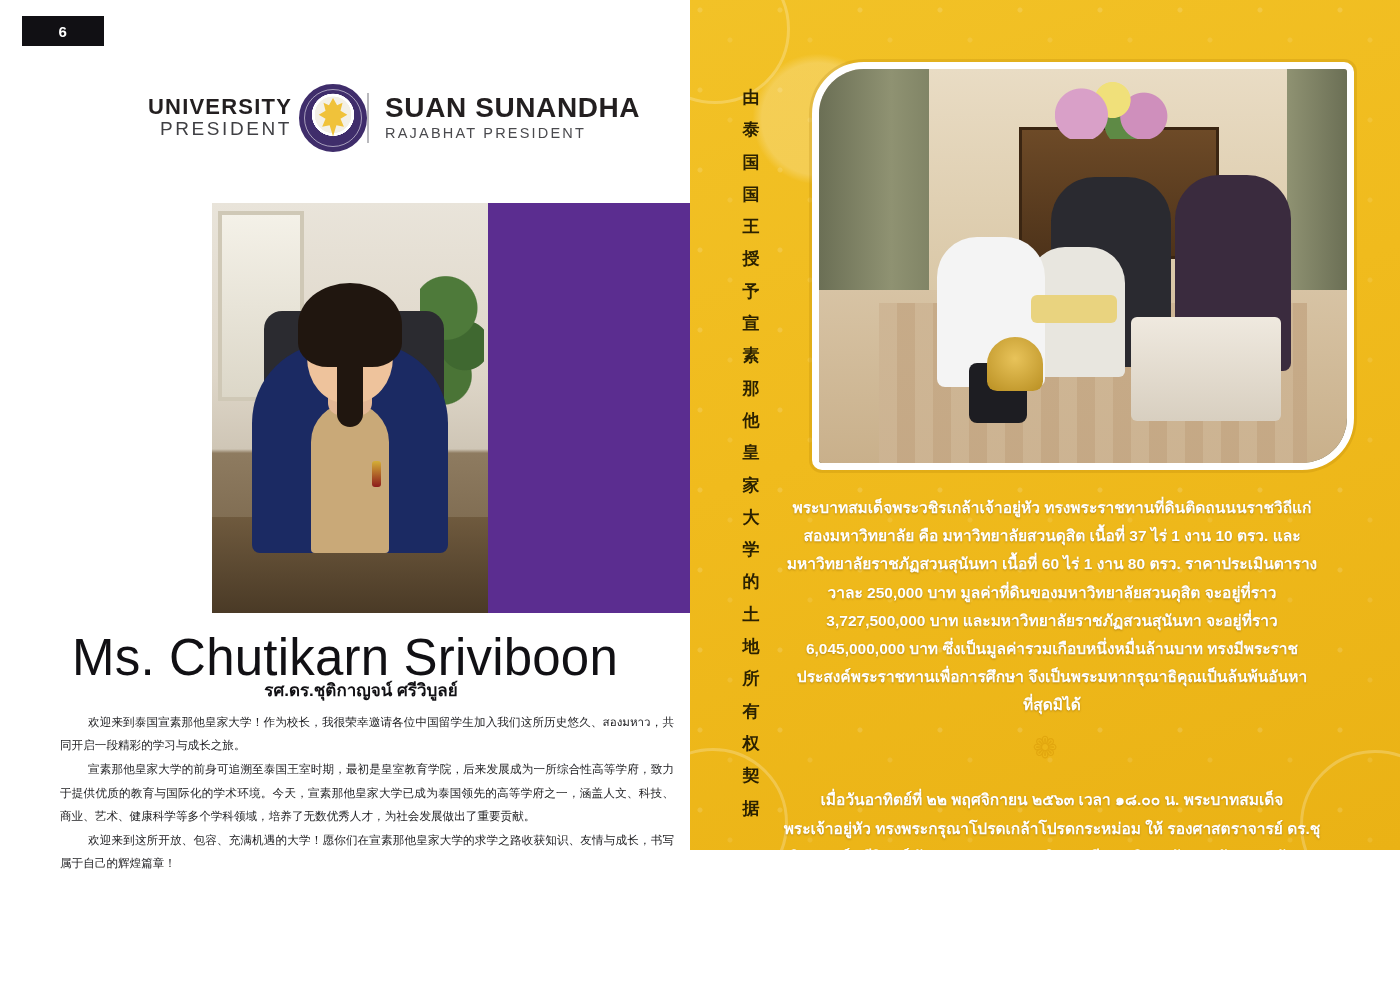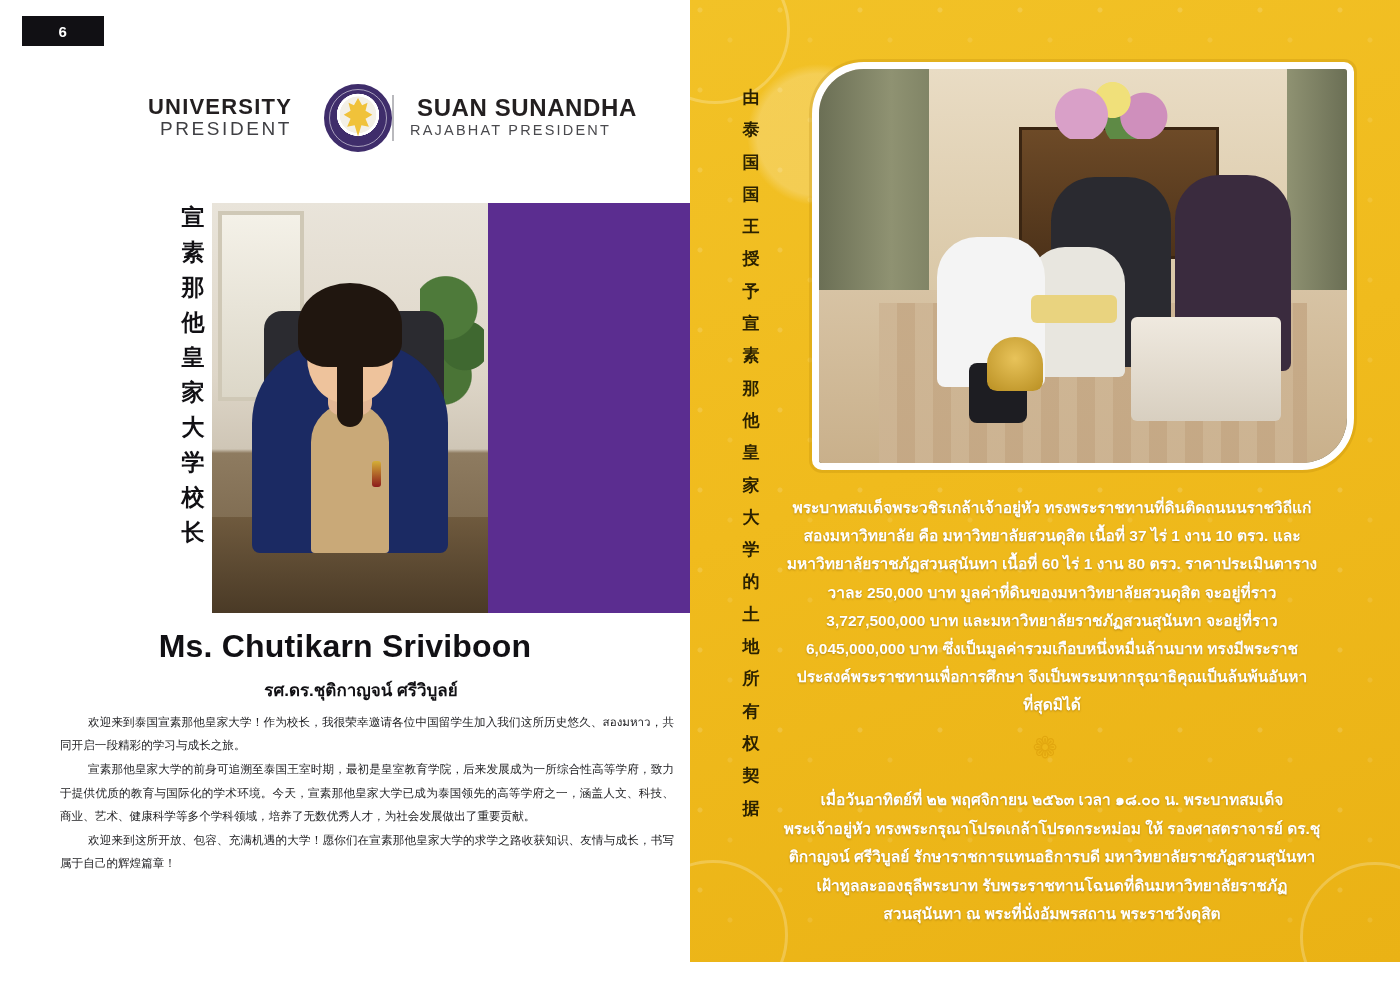--- a/index.html
+++ b/index.html
@@ -25,21 +25,21 @@
     color: #ffffff;
     display: flex; align-items: center; justify-content: center;
     font-size: 15px; font-weight: bold;
     letter-spacing: .5px;
   }
 
   .brand-row {
     position: absolute; top: 84px; left: 148px;
     display: flex; align-items: center; gap: 0px;
   }
-  .brand-left { text-align: right; padding-right: 32px; }
+  .brand-left { text-align: right; padding-right: 7px; }
   .brand-left .b1 {
     font-size: 22px; font-weight: bold; letter-spacing: 1.2px; color: #231f20;
     line-height: 1.05;
   }
   .brand-left .b2 {
     font-size: 19px; letter-spacing: 2.6px; color: #3f3f43; line-height: 1.2;
   }
   .seal {
     width: 68px; height: 68px; border-radius: 50%;
     background: radial-gradient(circle at 50% 45%, #f3f0e6 0 38%, #ffffff 39% 44%, #3f2d6b 45% 100%);
@@ -56,21 +56,21 @@
     background: #f0c23a;
     clip-path: polygon(50% 0%, 62% 18%, 78% 12%, 72% 32%, 92% 42%, 72% 52%, 82% 72%, 60% 68%, 50% 96%, 40% 68%, 18% 72%, 28% 52%, 8% 42%, 28% 32%, 22% 12%, 38% 18%);
   }
   .seal .ring-text {
     position: absolute; inset: 3px;
     border-radius: 50%;
     border: 1px solid rgba(255,255,255,.55);
   }
   .brand-right { padding-left: 16px; border-left: 2px solid #b9b9bd; }
   .brand-right .b3 {
-    font-size: 24px; font-weight: bold; letter-spacing: .6px; color: #231f20; line-height: 1.05; margin-left: 7px;
+    font-size: 28px; font-weight: bold; letter-spacing: .6px; color: #231f20; line-height: 1.05;
   }
   .brand-right .b4 {
     font-size: 14.5px; letter-spacing: 2.2px; color: #4a4a4e; line-height: 1.4;
   }
 
   .purple-block {
     position: absolute; left: 212px; top: 203px;
     width: 486px; height: 410px;
     background: #5b2d90;
   }
@@ -145,42 +145,42 @@
     width: 34px;
     font-size: 23px; font-weight: bold; color: #111014;
     line-height: 1.52;
     text-align: center;
     letter-spacing: 0px;
   }
 
   .name-en {
     position: absolute; left: 0; right: 0; top: 628px;
     text-align: center;
-    font-size: 32px; font-weight: bold; color: #111014;
+    font-size: 51px; font-weight: normal; color: #111014;
     letter-spacing: .2px;
   }
   .name-th {
     position: absolute; left: 0; right: 0; top: 676px;
     text-align: center;
     font-size: 17px; font-weight: bold; color: #111014; margin-left: 32px;
   }
 
   .body-copy {
     position: absolute; left: 60px; top: 710px; width: 614px;
     color: #1d1d20;
     font-size: 11.6px;
     line-height: 2.0;
     text-align: justify;
   }
   .body-copy p { text-indent: 28px; margin-bottom: 1px; }
 
   
   .right-page {
     position: relative;
-    width: 710px; height: 962px;
+    width: 710px; height: 850px;
     flex: 0 0 710px;
     background:
       radial-gradient(circle at 18% 14%, rgba(255,255,255,.22) 0 6%, transparent 7%),
       linear-gradient(160deg,#f2c227 0%, #f0bb1d 45%, #eab215 100%);
     overflow: hidden;
   }
   .rp-pattern {
     position: absolute; inset: 0;
     opacity: .22;
     background-image:
@@ -308,21 +308,20 @@
       <div class="p-desk"></div>
       <div class="p-body"></div>
       <div class="p-shirt"></div>
       <div class="p-neck"></div>
       <div class="p-head"></div>
       <div class="p-hair"></div>
       <div class="p-hair2"></div>
       <div class="p-pin"></div>
     </div>
 
-    <div class="cn-vertical">宣素那他皇家大学　校长</div>
 
     <div class="name-en">Ms. Chutikarn Sriviboon</div>
     <div class="name-th">รศ.ดร.ชุติกาญจน์ ศรีวิบูลย์</div>
 
     <div class="body-copy">
       <p>欢迎来到泰国宣素那他皇家大学！作为校长，我很荣幸邀请各位中国留学生加入我们这所历史悠久、สองมหาว，共同开启一段精彩的学习与成长之旅。</p>
       <p>宣素那他皇家大学的前身可追溯至泰国王室时期，最初是皇室教育学院，后来发展成为一所综合性高等学府，致力于提供优质的教育与国际化的学术环境。今天，宣素那他皇家大学已成为泰国领先的高等学府之一，涵盖人文、科技、商业、艺术、健康科学等多个学科领域，培养了无数优秀人才，为社会发展做出了重要贡献。</p>
       <p>欢迎来到这所开放、包容、充满机遇的大学！愿你们在宣素那他皇家大学的求学之路收获知识、友情与成长，书写属于自己的辉煌篇章！</p>
     </div>
   </div>

